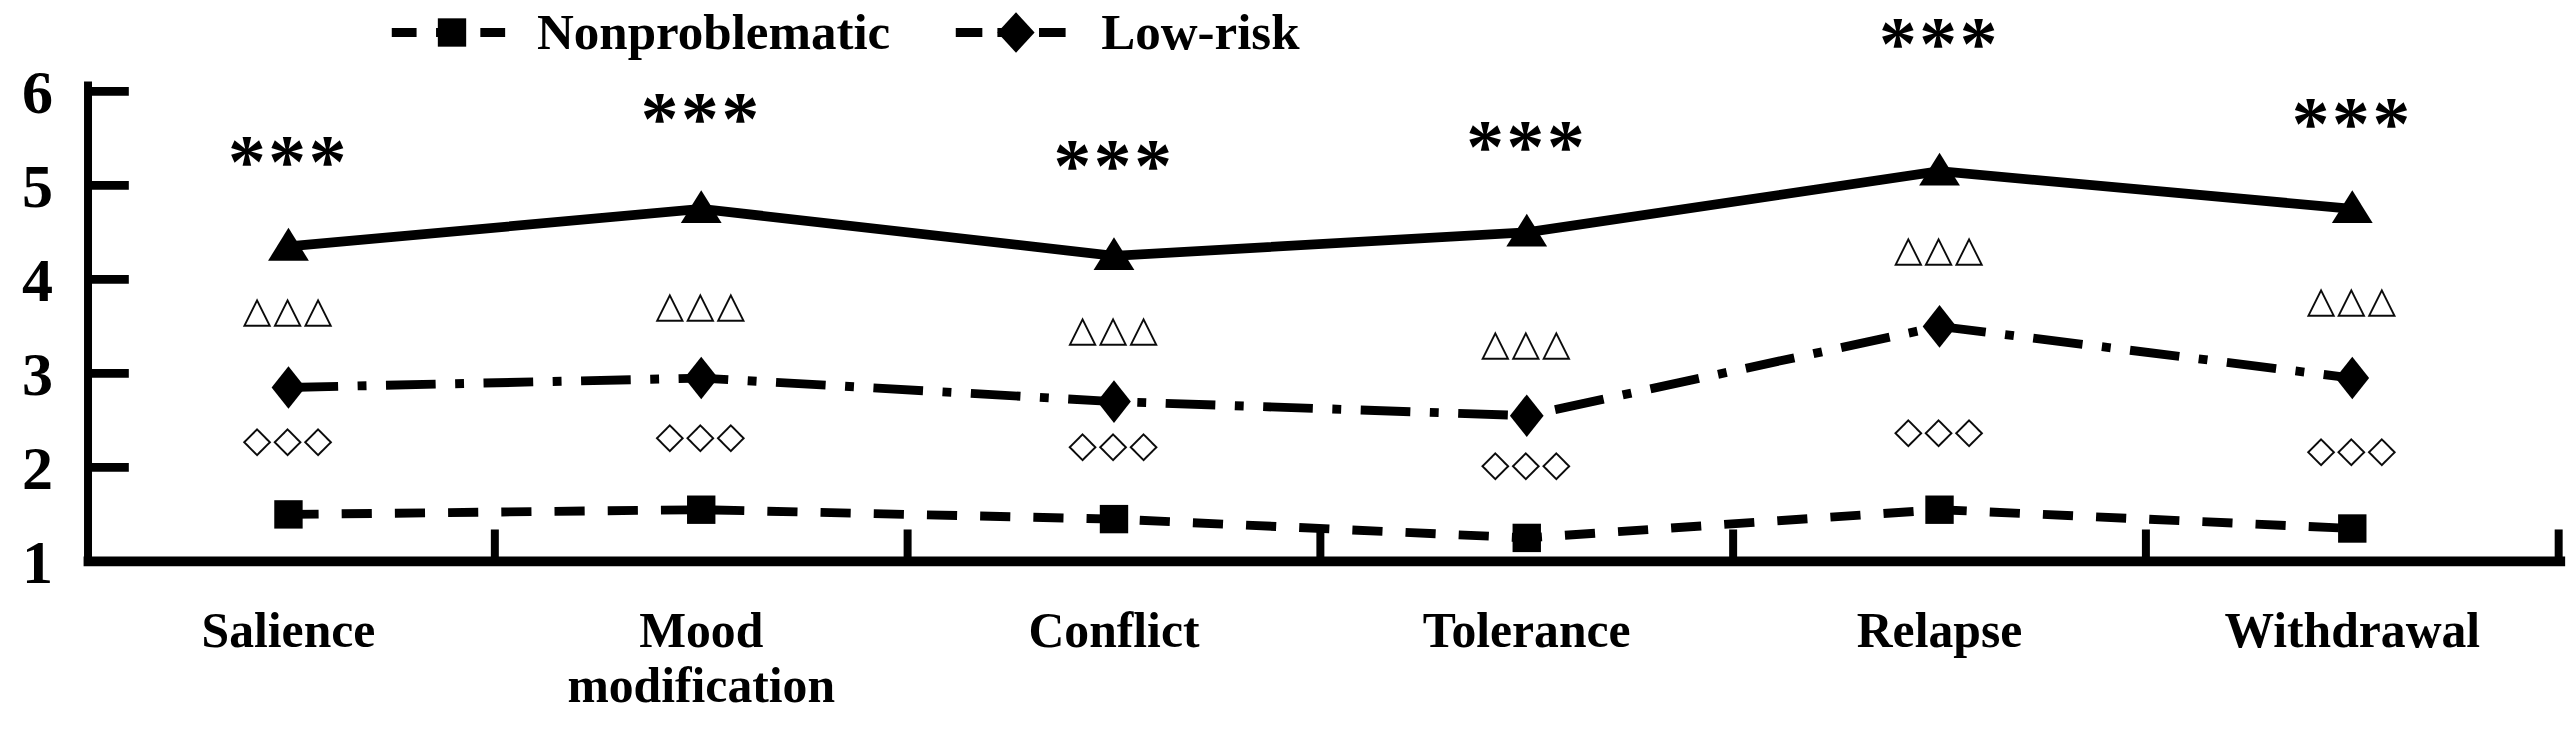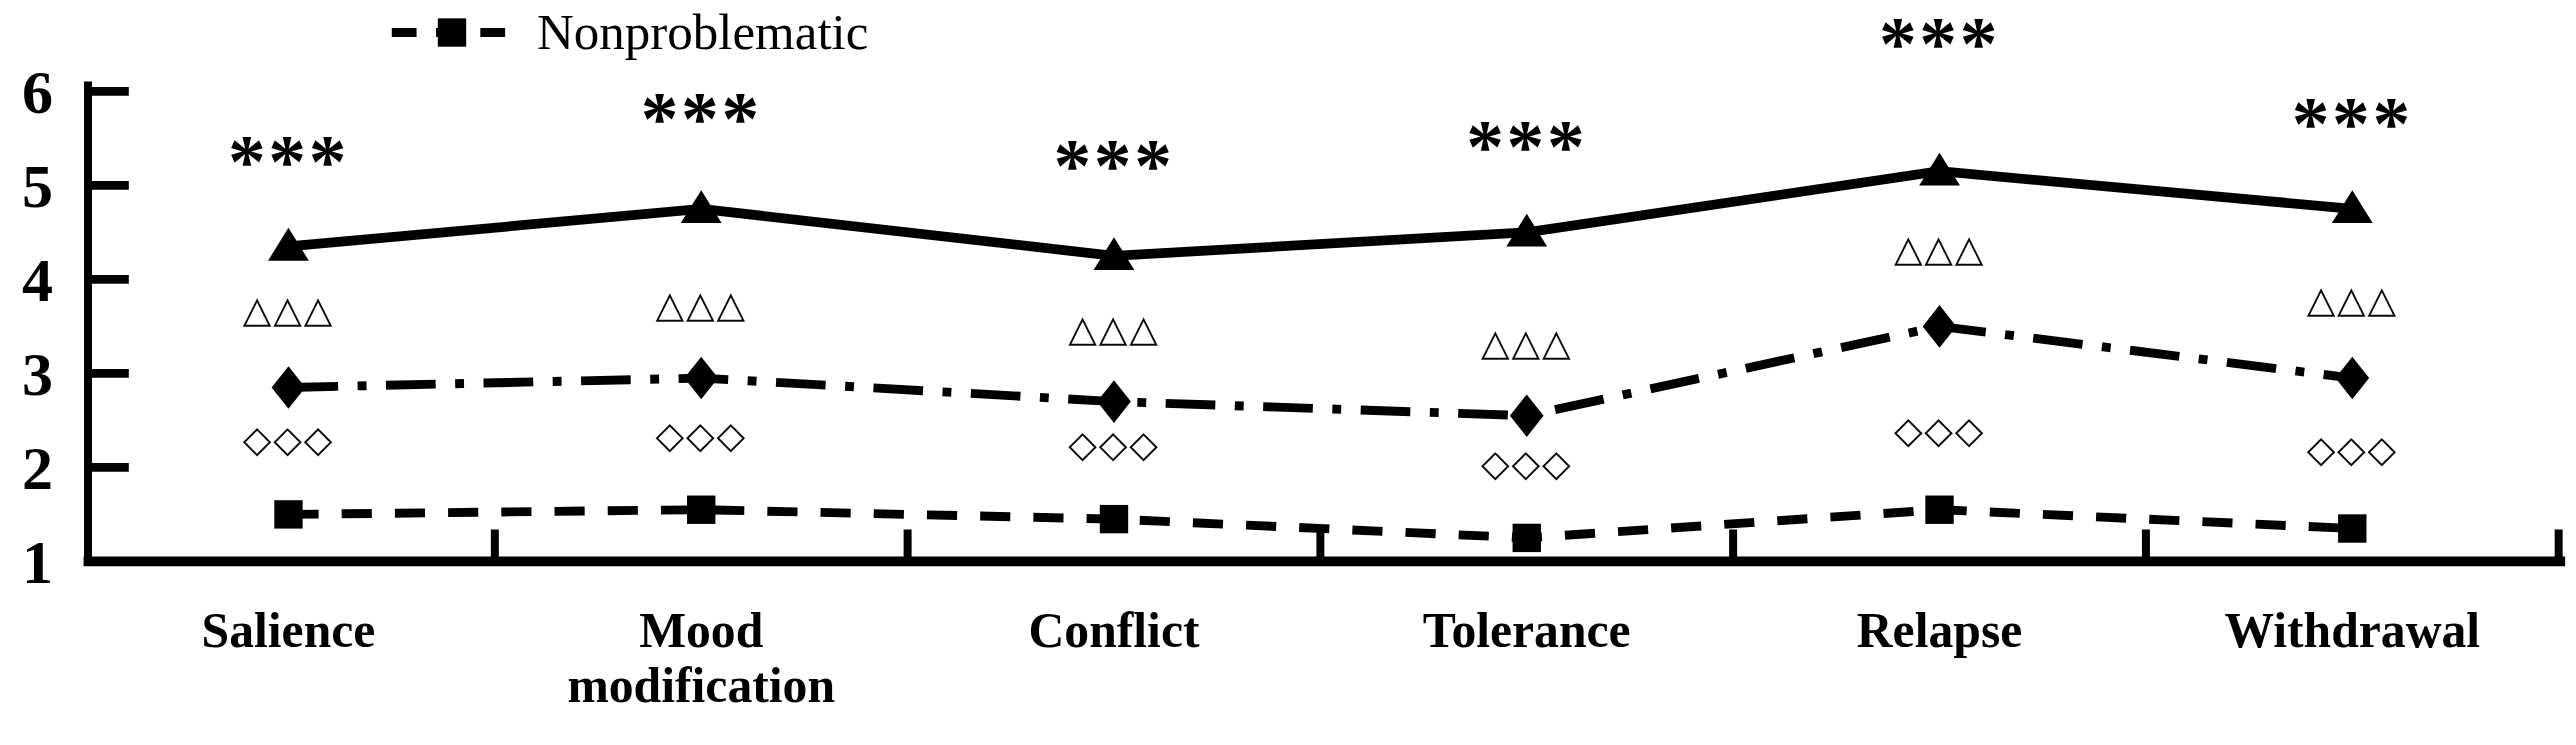--- a/index.html
+++ b/index.html
@@ -1,20 +1,20 @@
 <!DOCTYPE html>
 <html style="font-size:14px"><head>
 <meta charset="utf-8">
 <style>
   html,body{margin:0;padding:0;background:#fff}
   .figure{position:relative;width:2576px;height:745px;background:#ffffff;overflow:hidden}
   #chart{position:absolute;top:0;left:0}
   .legend{position:absolute;top:3.5px;left:390px;display:flex;gap:64px;align-items:center;height:57px}
   .legend-item{display:flex;align-items:center;gap:23px}
-  .ltext{font-family:"Liberation Serif","DejaVu Serif",serif;font-weight:400;font-size:51px;color:#000;white-space:nowrap}
+  .ltext{font-family:"Liberation Serif","DejaVu Serif",serif;font-weight:700;font-size:51px;color:#000;white-space:nowrap}
   .sample line, .sample polyline{stroke:#000000}
   .sample rect, .sample polygon{fill:#000000}
   .t{font-family:"Liberation Serif","DejaVu Serif",serif;font-weight:700;fill:#000000}
   .sym{font-family:"DejaVu Sans",sans-serif;font-weight:400;fill:#0a0a0a}
 </style>
 </head>
 <body>
 
 <div class="figure">
 
@@ -94,16 +94,23 @@
     </svg>
 
   <div class="legend">
     <div class="legend-item">
       <svg class="sample" width="124" height="43" viewBox="0 0 140 48">
         <line x1="2" y1="24" x2="138" y2="24" stroke-width="10" stroke-dasharray="28 22"></line>
         <rect x="54" y="8" width="32" height="32"></rect>
       </svg>
       <span class="ltext">Nonproblematic</span>
     </div>
+    <div class="legend-item">
+      <svg class="sample" width="124" height="43" viewBox="0 0 140 48">
+        <line x1="2" y1="24" x2="138" y2="24" stroke-width="10" stroke-dasharray="30 17"></line>
+        <polygon points="70,1 91,24 70,47 49,24"></polygon>
+      </svg>
+      <span class="ltext">Low-risk</span>
+    </div>
   </div>
 
 </div>
 
 
 </body></html>

